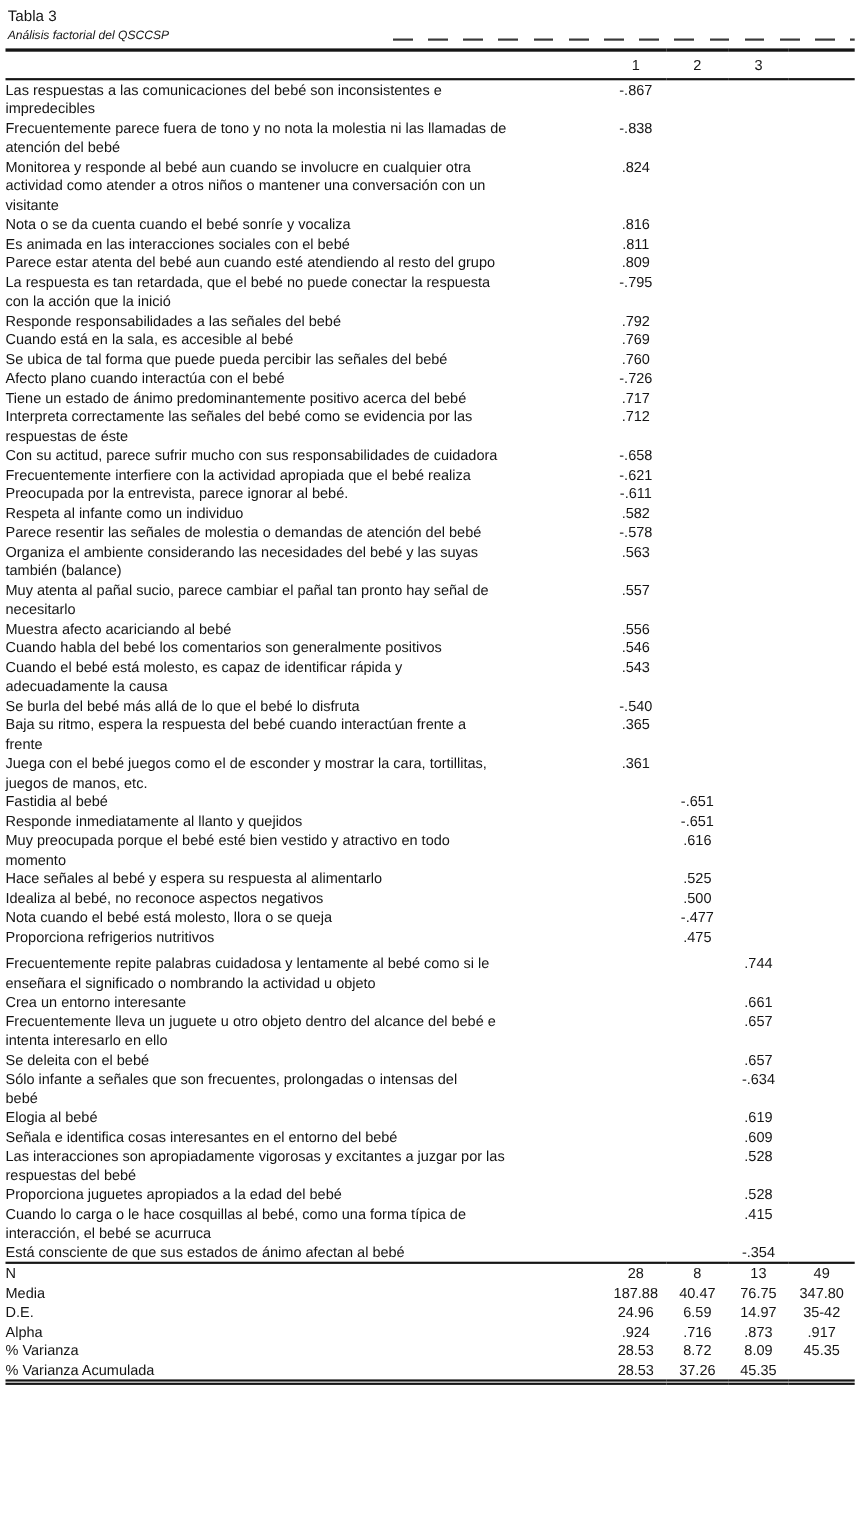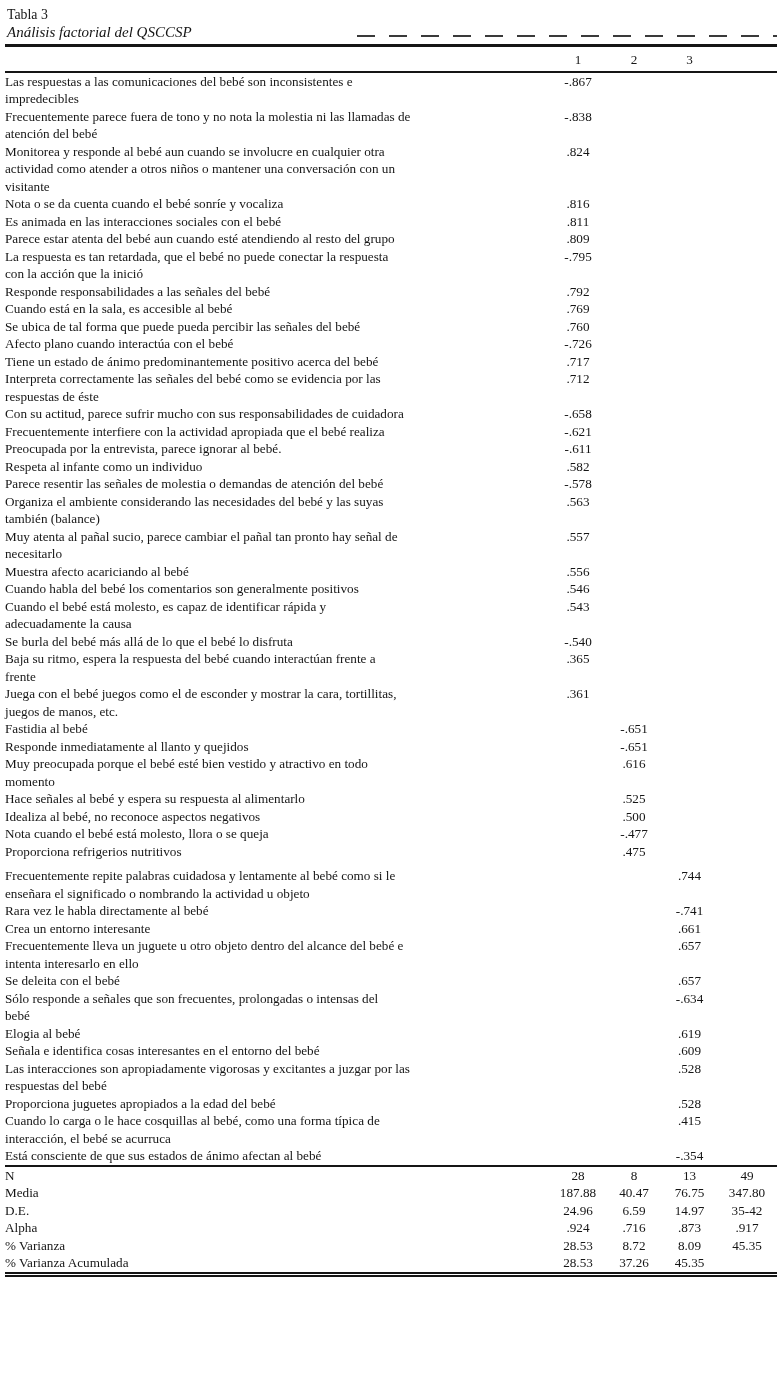--- a/index.html
+++ b/index.html
@@ -2,32 +2,32 @@
 <html><head>
 <meta charset="utf-8">
 <style>
   html, body { margin: 0; padding: 0; background: #ffffff; }
   .page {
     position: relative;
     width: 782px;
     height: 1381px;
     background: #ffffff;
     color: #151515;
-    font-family: Liberation Serif, serif;
+    font-family: Liberation Sans, sans-serif;
     font-size: 13.2px;
     line-height: 17.5px;
     overflow: hidden;
   }
   .title {
     margin: 6px 0 0 7px;
     font-size: 13.8px;
   }
   .subtitle {
     margin: 0 0 0 7px;
-    font-size: 15px;
+    font-size: 11px;
     font-style: italic;
   }
   .artifact-line {
     position: absolute;
     top: 35px;
     left: 357px;
     width: 420px;
     height: 2px;
     background: repeating-linear-gradient(90deg, #3a3a3a 0 18px, transparent 18px 32px);
   }
@@ -332,27 +332,20 @@
         </tr>
         <tr class="gap">
           <td class="item-text">Frecuentemente repite palabras cuidadosa y lentamente al bebé como si le
 enseñara el significado o nombrando la actividad u objeto</td>
           <td class="num"></td>
           <td class="num"></td>
           <td class="num">.744</td>
           <td class="num"></td>
         </tr>
         <tr>
-          <td class="item-text">Rara vez le habla directamente al bebé</td>
-          <td class="num"></td>
-          <td class="num"></td>
-          <td class="num">-.741</td>
-          <td class="num"></td>
-        </tr>
-        <tr>
           <td class="item-text">Crea un entorno interesante</td>
           <td class="num"></td>
           <td class="num"></td>
           <td class="num">.661</td>
           <td class="num"></td>
         </tr>
         <tr>
           <td class="item-text">Frecuentemente lleva un juguete u otro objeto dentro del alcance del bebé e
 intenta interesarlo en ello</td>
           <td class="num"></td>
@@ -361,21 +354,21 @@
           <td class="num"></td>
         </tr>
         <tr>
           <td class="item-text">Se deleita con el bebé</td>
           <td class="num"></td>
           <td class="num"></td>
           <td class="num">.657</td>
           <td class="num"></td>
         </tr>
         <tr>
-          <td class="item-text">Sólo responde a señales que son frecuentes, prolongadas o intensas del
+          <td class="item-text">Sólo infante a señales que son frecuentes, prolongadas o intensas del
 bebé</td>
           <td class="num"></td>
           <td class="num"></td>
           <td class="num">-.634</td>
           <td class="num"></td>
         </tr>
         <tr>
           <td class="item-text">Elogia al bebé</td>
           <td class="num"></td>
           <td class="num"></td>

